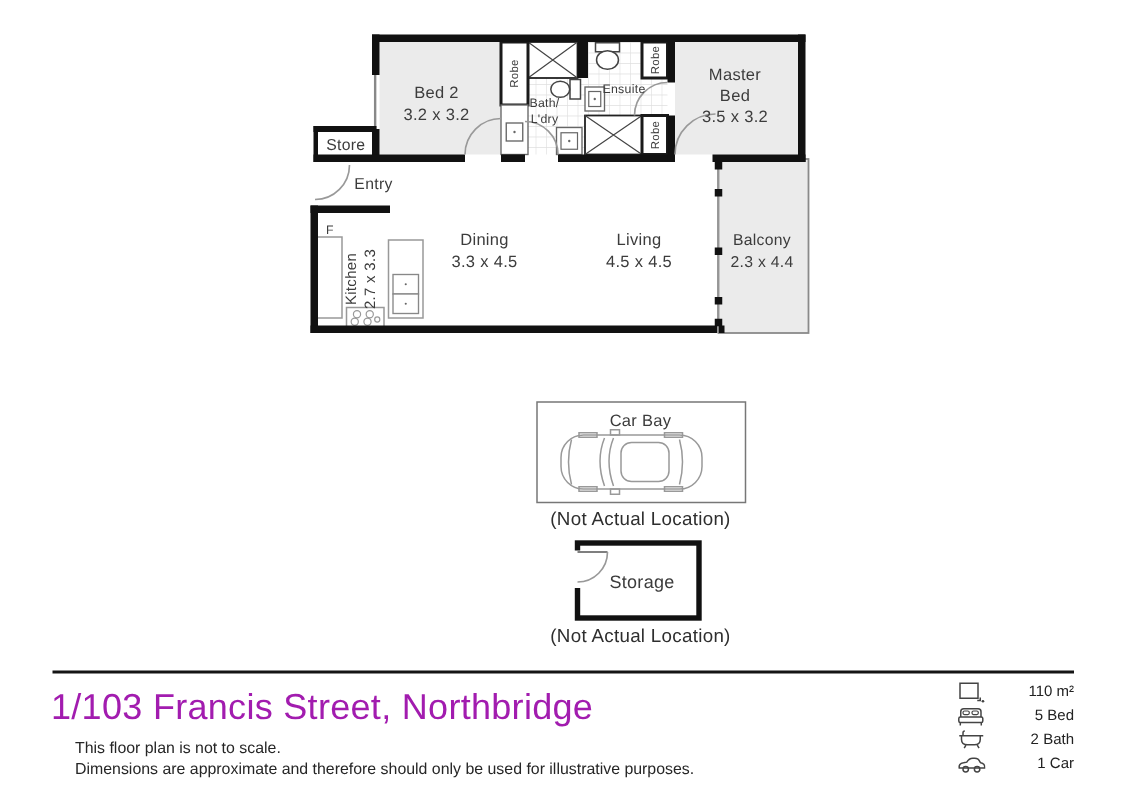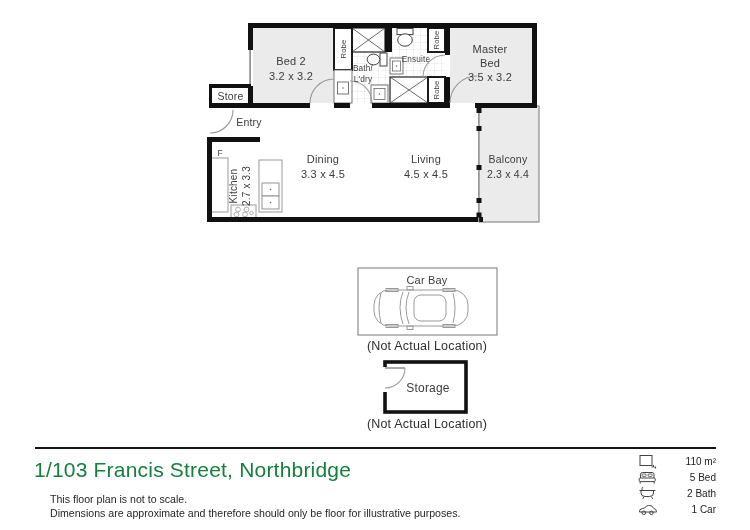--- a/index.html
+++ b/index.html
@@ -10,21 +10,21 @@
   .rlbl{font-family:"Liberation Sans",sans-serif;font-size:11px;fill:#3c3c3c;
         text-anchor:middle;letter-spacing:.2px;}
   .rlbl-sm{font-size:8.2px;}
   .rlbl-xs{font-size:7.6px;}
   .rlbl-md{font-size:10.5px;}
   .rlbl-k{font-size:10px;}
   .rlbl-lg{font-size:12px;}
   .rlbl-note{font-size:12.5px;fill:#2e2e2e;}
   
   .divider{position:absolute;left:35px;top:447px;width:681px;height:2.2px;background:#151515;}
-  .title{position:absolute;left:34px;top:458px;font-size:21px;color:#15803d;letter-spacing:.2px;}
+  .title{position:absolute;left:34px;top:458px;font-size:24px;color:#a21caf;letter-spacing:.2px;}
   .disclaimer{position:absolute;left:50px;top:492px;font-size:10.6px;color:#262626;line-height:14px;}
   .legend{position:absolute;left:638px;top:454px;width:78px;display:flex;flex-direction:column;}
   .legend-row{display:flex;align-items:center;height:15.8px;}
   .legend-row .licon{width:22px;display:flex;align-items:center;}
   .legend-row .llabel{flex:1;text-align:right;font-size:10px;color:#222;}
 </style>
 </head>
 <body>
 
 <div class="page">
@@ -180,21 +180,21 @@
     <path d="M405,368 A20,20 0 0 1 385,388" stroke="#999" stroke-width="1.1" fill="none"></path>
     <text class="rlbl rlbl-lg" x="428" y="392">Storage</text>
     <text class="rlbl rlbl-note" x="427" y="428">(Not Actual Location)</text>
   </g>
 </svg>
 
 <div class="divider"></div>
 <div class="title">1/103 Francis Street, Northbridge</div>
 <div class="disclaimer">
   <div>This floor plan is not to scale.</div>
-  <div>Dimensions are approximate and therefore should only be floor for illustrative purposes.</div>
+  <div>Dimensions are approximate and therefore should only be used for illustrative purposes.</div>
 </div>
 
 <div class="legend">
   <div class="legend-row">
     <span class="licon">
       <svg width="19" height="15" viewBox="0 0 19 15">
         <rect x="2" y="1.5" width="12" height="10" fill="none" stroke="#444" stroke-width="1"></rect>
         <path d="M15.5 11 v2 h-2" fill="none" stroke="#444" stroke-width="1"></path>
         <circle cx="17.3" cy="13.5" r="0.9" fill="#444"></circle>
       </svg>

